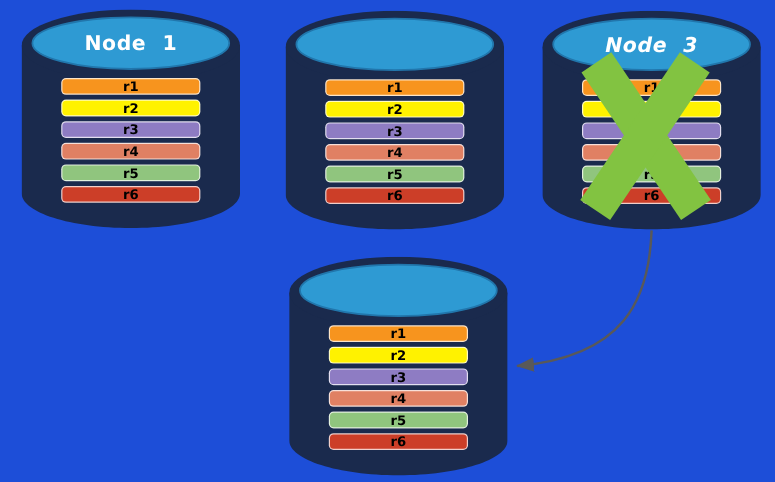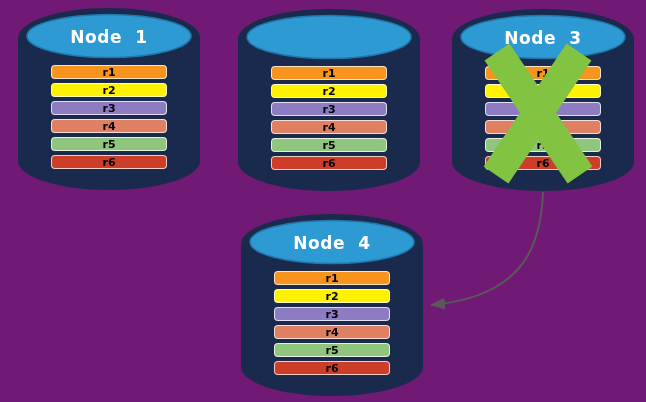--- a/index.html
+++ b/index.html
@@ -1,19 +1,19 @@
 <!DOCTYPE html>
 <html><head>
 <meta charset="utf-8">
 <style>
   html,body{margin:0;padding:0;background:#ffffff;}
   .canvas{
     position:relative;
     width:646px;height:402px;
-    background:#701a75;
+    background:#1d4ed8;
     overflow:hidden;
     font-family:"DejaVu Sans","Liberation Sans",sans-serif;
   }
   .arrow-svg{position:absolute;left:0;top:0;width:646px;height:402px;pointer-events:none;}
   .node{position:absolute;width:182px;height:184px;}
   .cyl{position:absolute;left:0;top:0;width:182px;height:184px;}
   .node-title{
     position:absolute;left:0;top:8px;width:182px;height:42px;
     display:flex;align-items:center;justify-content:center;
     color:#ffffff;font-size:17px;font-weight:bold;
@@ -79,41 +79,40 @@
           <div class="bar" style="background: rgb(204, 62, 40); color: rgb(0, 0, 0);">r6</div>
         </div>
 
     </div>
       <div class="node" style="left: 452px; top: 9px;">
       <svg class="cyl" viewBox="0 0 182 184">
         <path class="cyl-body" d="M0,30 L0,153 C0,169 40.8,182 91,182 C141.2,182 182,169 182,153 L182,30 Z" fill="#1A2A4D"></path>
         <ellipse class="cyl-rim" cx="91" cy="30" rx="91" ry="30" fill="#1A2A4D"></ellipse>
         <ellipse class="cyl-top" cx="91" cy="28" rx="82" ry="21.5" stroke-width="1.5" fill="#2E9AD3" stroke="#2176AC"></ellipse>
       </svg>
-      <div class="node-title" style="color: rgb(255, 255, 255);">Node 3</div>
+      <div class="node-title" style="color: rgb(255, 255, 255); font-style: italic;">Node 3</div>
       <div class="bars">
           <div class="bar" style="background: rgb(247, 148, 30); color: rgb(0, 0, 0);">r1</div>
           <div class="bar" style="background: rgb(255, 242, 0); color: rgb(0, 0, 0);">r2</div>
           <div class="bar" style="background: rgb(142, 124, 195); color: rgb(0, 0, 0);">r3</div>
           <div class="bar" style="background: rgb(224, 128, 99); color: rgb(0, 0, 0);">r4</div>
           <div class="bar" style="background: rgb(144, 197, 126); color: rgb(0, 0, 0);">r5</div>
           <div class="bar" style="background: rgb(204, 62, 40); color: rgb(0, 0, 0);">r6</div>
         </div>
       <svg class="xmark" viewBox="0 0 182 184">
         <line x1="45" y1="43" x2="128" y2="166" stroke-width="30" stroke="#82C341"></line>
         <line x1="127" y1="43" x2="44" y2="166" stroke-width="30" stroke="#82C341"></line>
       </svg>
     </div>
       <div class="node" style="left: 241px; top: 214px;">
       <svg class="cyl" viewBox="0 0 182 184">
         <path class="cyl-body" d="M0,30 L0,153 C0,169 40.8,182 91,182 C141.2,182 182,169 182,153 L182,30 Z" fill="#1A2A4D"></path>
         <ellipse class="cyl-rim" cx="91" cy="30" rx="91" ry="30" fill="#1A2A4D"></ellipse>
         <ellipse class="cyl-top" cx="91" cy="28" rx="82" ry="21.5" stroke-width="1.5" fill="#2E9AD3" stroke="#2176AC"></ellipse>
       </svg>
-      <div class="node-title" style="color: rgb(255, 255, 255);">Node 4</div>
       <div class="bars">
           <div class="bar" style="background: rgb(247, 148, 30); color: rgb(0, 0, 0);">r1</div>
           <div class="bar" style="background: rgb(255, 242, 0); color: rgb(0, 0, 0);">r2</div>
           <div class="bar" style="background: rgb(142, 124, 195); color: rgb(0, 0, 0);">r3</div>
           <div class="bar" style="background: rgb(224, 128, 99); color: rgb(0, 0, 0);">r4</div>
           <div class="bar" style="background: rgb(144, 197, 126); color: rgb(0, 0, 0);">r5</div>
           <div class="bar" style="background: rgb(204, 62, 40); color: rgb(0, 0, 0);">r6</div>
         </div>
 
     </div>

